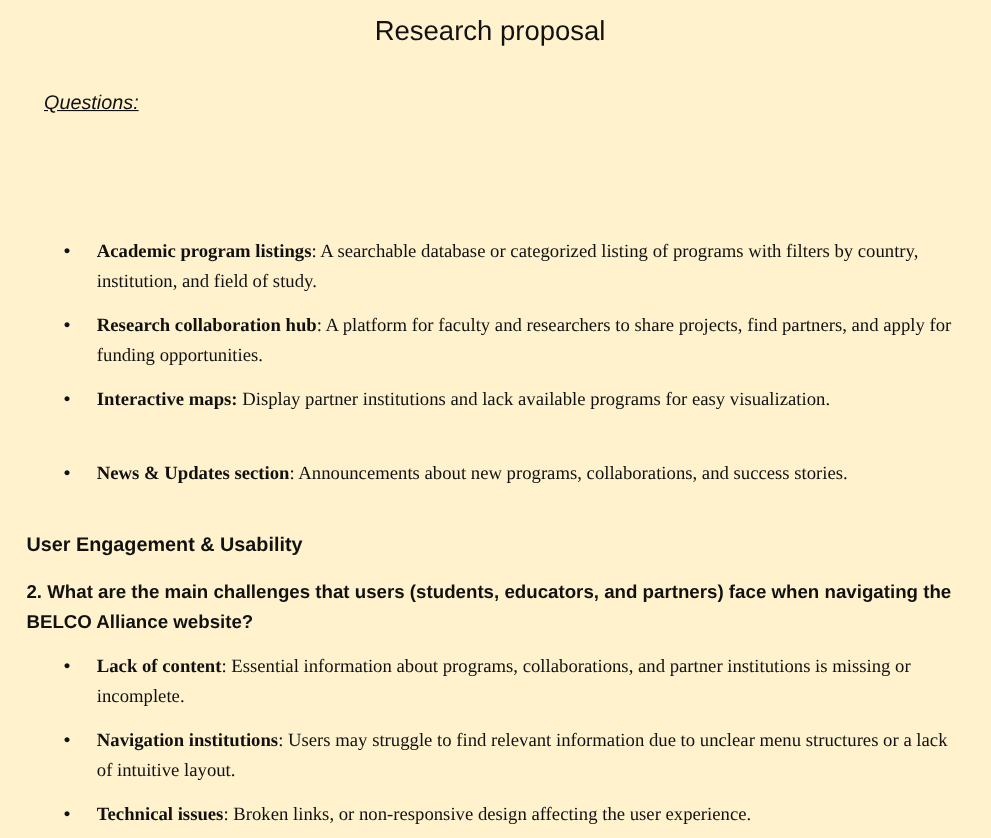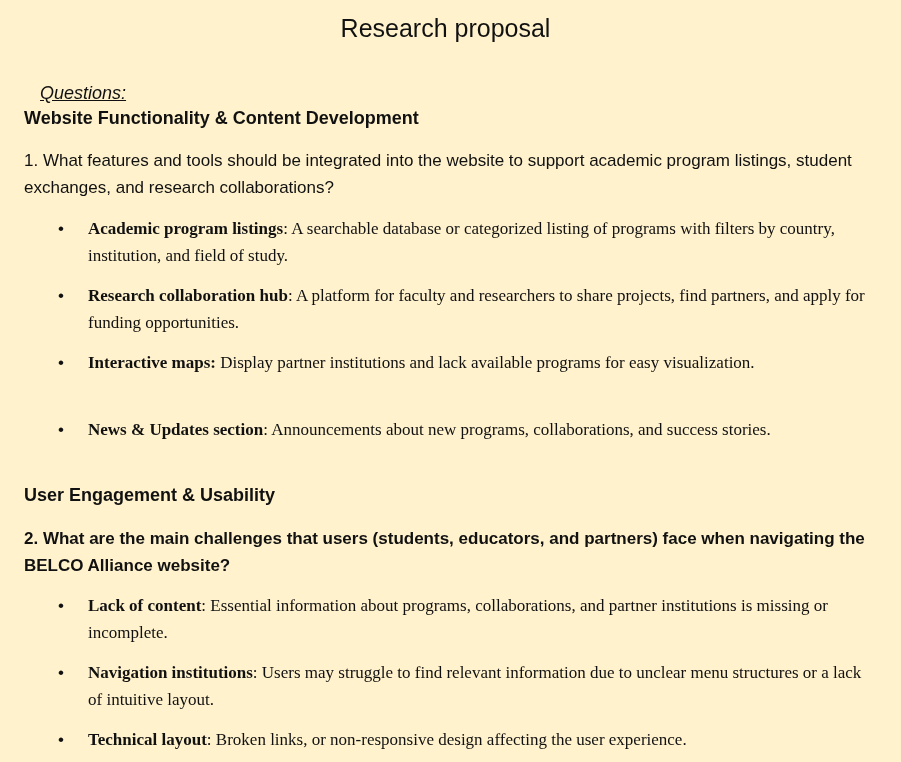--- a/index.html
+++ b/index.html
@@ -86,23 +86,21 @@
   </style>
 </head>
 <body>
 
 <div class="doc">
 
   <h1 class="title">Research proposal</h1>
 
   <p class="questions-label">Questions:</p>
 
-  <h2 class="section-heading" style="top:108px;">Website Functionality &amp; Content Development</h2>
 
-  <p class="question" style="top:147px;">1. What features and tools should be integrated into the website to support academic program listings, student exchanges, and research collaborations?</p>
 
   <div class="bullet-item" style="top:215px;">
     <span class="bullet-dot">•</span>
     <span class="bullet-body"><span class="bullet-term">Academic program listings</span><span>:</span><span> A searchable database or categorized listing of programs with filters by country, institution, and field of study.</span></span>
   </div>
 
   <div class="bullet-item" style="top:282px;">
     <span class="bullet-dot">•</span>
     <span class="bullet-body"><span class="bullet-term">Research collaboration hub</span><span>:</span><span> A platform for faculty and researchers to share projects, find partners, and apply for funding opportunities.</span></span>
   </div>
@@ -126,16 +124,16 @@
     <span class="bullet-body"><span class="bullet-term">Lack of content</span><span>:</span><span> Essential information about programs, collaborations, and partner institutions is missing or incomplete.</span></span>
   </div>
 
   <div class="bullet-item" style="top:659px;">
     <span class="bullet-dot">•</span>
     <span class="bullet-body"><span class="bullet-term">Navigation institutions</span><span>:</span><span> Users may struggle to find relevant information due to unclear menu structures or a lack of intuitive layout.</span></span>
   </div>
 
   <div class="bullet-item" style="top:726px;">
     <span class="bullet-dot">•</span>
-    <span class="bullet-body"><span class="bullet-term">Technical layout</span><span>:</span><span> Broken links, or non-responsive design affecting the user experience.</span></span>
+    <span class="bullet-body"><span class="bullet-term">Technical issues</span><span>:</span><span> Broken links, or non-responsive design affecting the user experience.</span></span>
   </div>
 
 </div>
 
 </body></html>

